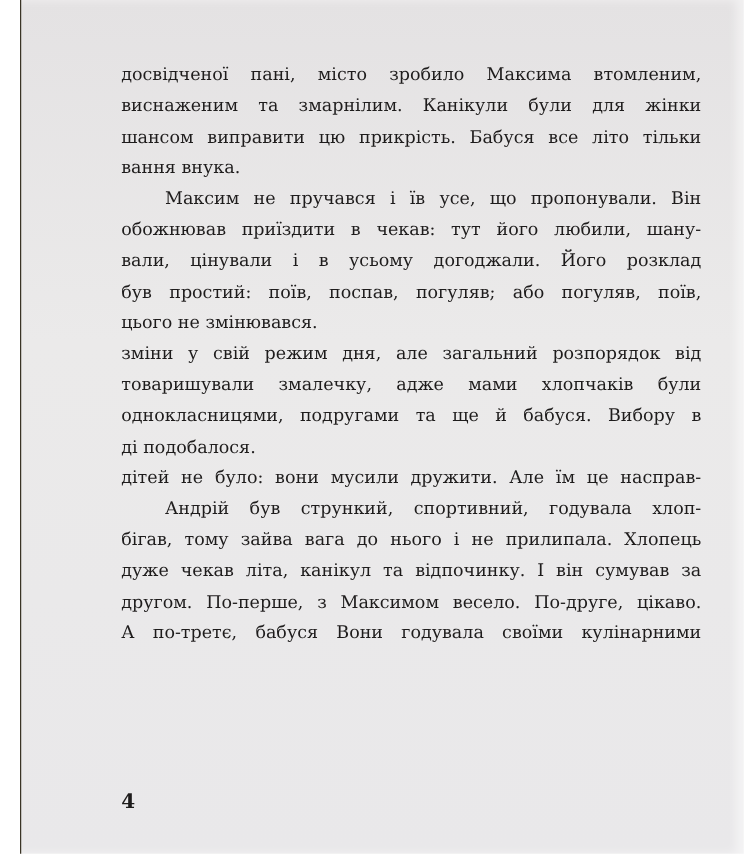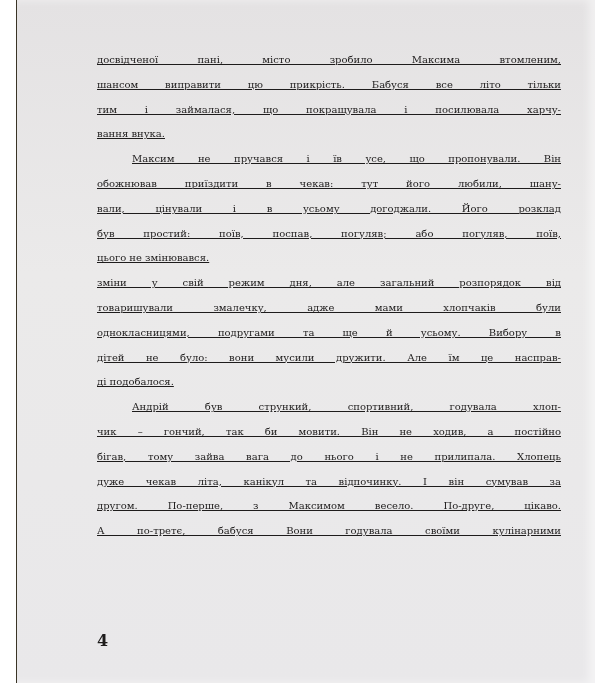--- a/index.html
+++ b/index.html
@@ -15,24 +15,23 @@
       left: 16px; top: 0;
       width: 578px; height: 683px;
       background: linear-gradient(180deg, #e4e2e3 0%, #ebeaea 40%, #e9e8ea 100%);
       border-left: 1px solid #3a3426;
       box-shadow: inset -6px 0 8px rgba(255,255,255,0.5);
     }
     .text {
       position: absolute;
       left: 80px; top: 48px;
       width: 464px;
-      font-size: 10px;
+      font-size: 14px;
       line-height: 24.8px;
       color: #1e1c1c;
-      text-decoration: underline;
     }
     .line {
       display: block;
       white-space: nowrap;
       text-align: justify;
       text-align-last: justify;
       height: 24.8px;
     }
     .line.last { text-align-last: left; }
     .line.indent { padding-left: 35px; }
@@ -44,38 +43,37 @@
       color: #1e1c1c;
     }
   </style>
 </head>
 <body>
 
 <div class="page">
   <div class="text">
 
     <span class="line">досвідченої пані, місто зробило Максима втомленим,</span>
+    <span class="line">виснаженим та змарнілим. Канікули були для жінки</span>
     <span class="line">шансом виправити цю прикрість. Бабуся все літо тільки</span>
-    <span class="line">тим і займалася, що покращувала і посилювала харчу-</span>
     <span class="line last">вання внука.</span>
 
     <span class="line indent">Максим не пручався і їв усе, що пропонували. Він</span>
     <span class="line">обожнював приїздити в чекав: тут його любили, шану-</span>
     <span class="line">вали, цінували і в усьому догоджали. Його розклад</span>
     <span class="line">був простий: поїв, поспав, погуляв; або погуляв, поїв,</span>
     <span class="line last">цього не змінювався.</span>
     <span class="line">зміни у свій режим дня, але загальний розпорядок від</span>
 
     <span class="line">товаришували змалечку, адже мами хлопчаків були</span>
-    <span class="line">однокласницями, подругами та ще й усьому. Вибору в</span>
+    <span class="line">однокласницями, подругами та ще й бабуся. Вибору в</span>
+    <span class="line last">ді подобалося.</span>
     <span class="line">дітей не було: вони мусили дружити. Але їм це насправ-</span>
-    <span class="line last">ді подобалося.</span>
 
     <span class="line indent">Андрій був стрункий, спортивний, годувала хлоп-</span>
-    <span class="line">чик – гончий, так би мовити. Він не ходив, а постійно</span>
     <span class="line">бігав, тому зайва вага до нього і не прилипала. Хлопець</span>
     <span class="line">дуже чекав літа, канікул та відпочинку. І він сумував за</span>
     <span class="line">другом. По-перше, з Максимом весело. По-друге, цікаво.</span>
     <span class="line">А по-третє, бабуся Вони годувала своїми кулінарними</span>
   </div>
 
   <div class="page-number">4</div>
 </div>
 
 </body></html>

